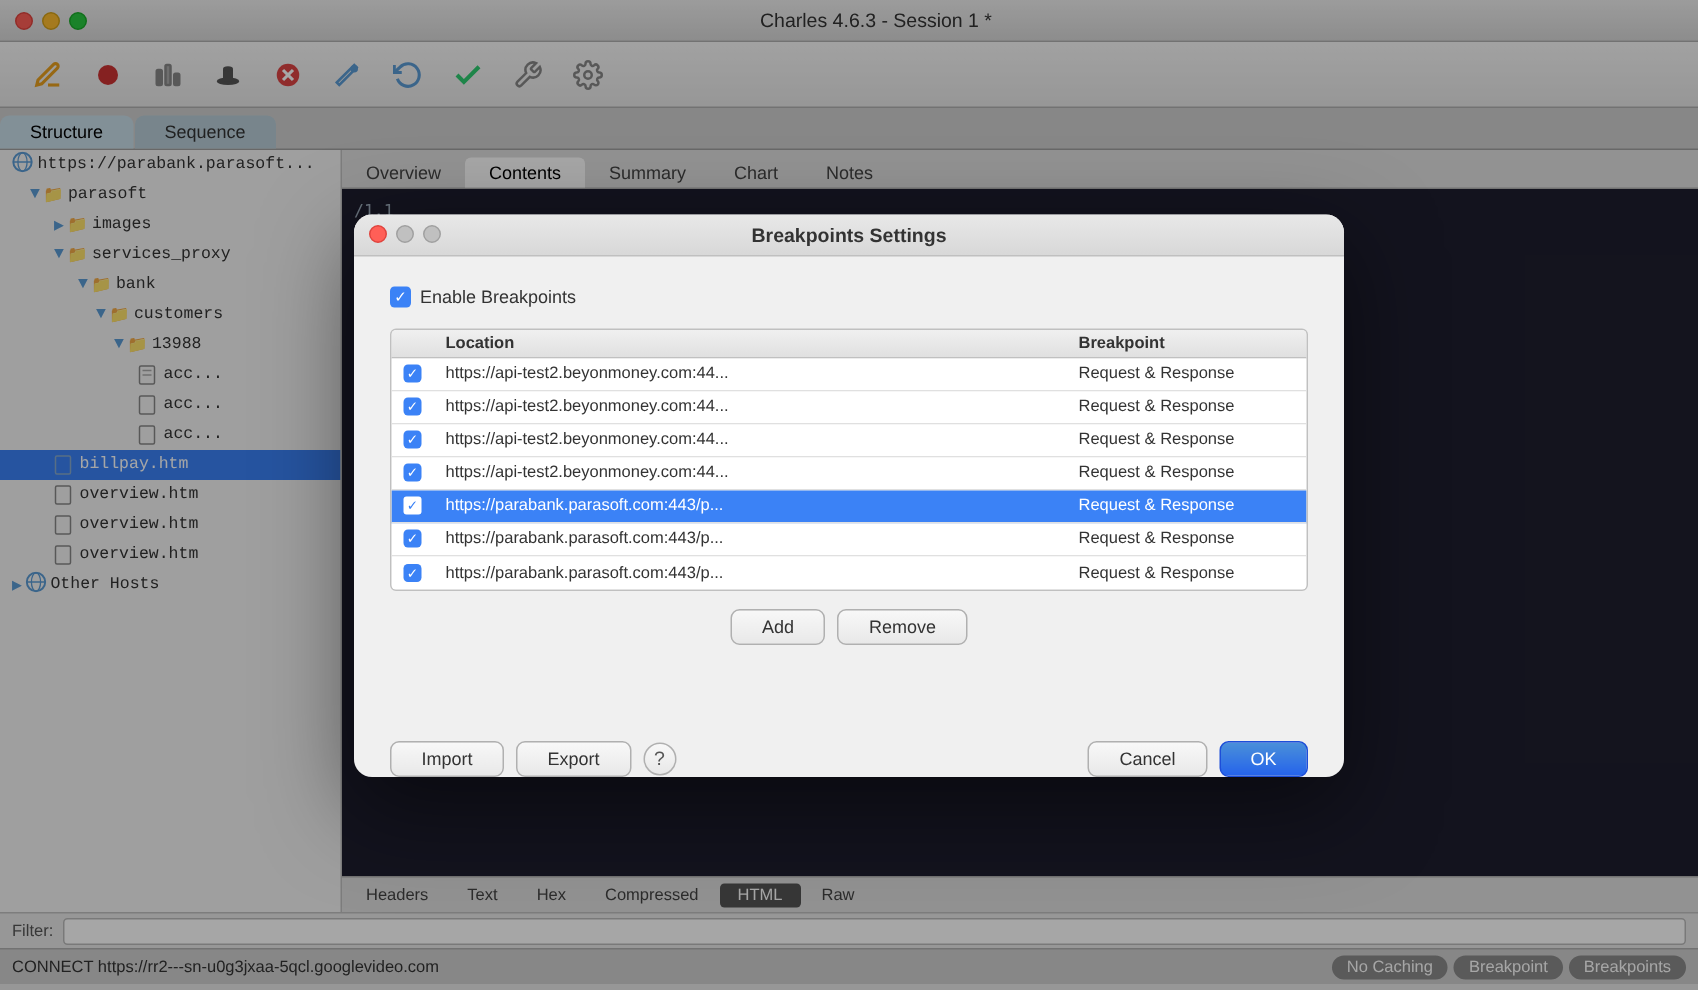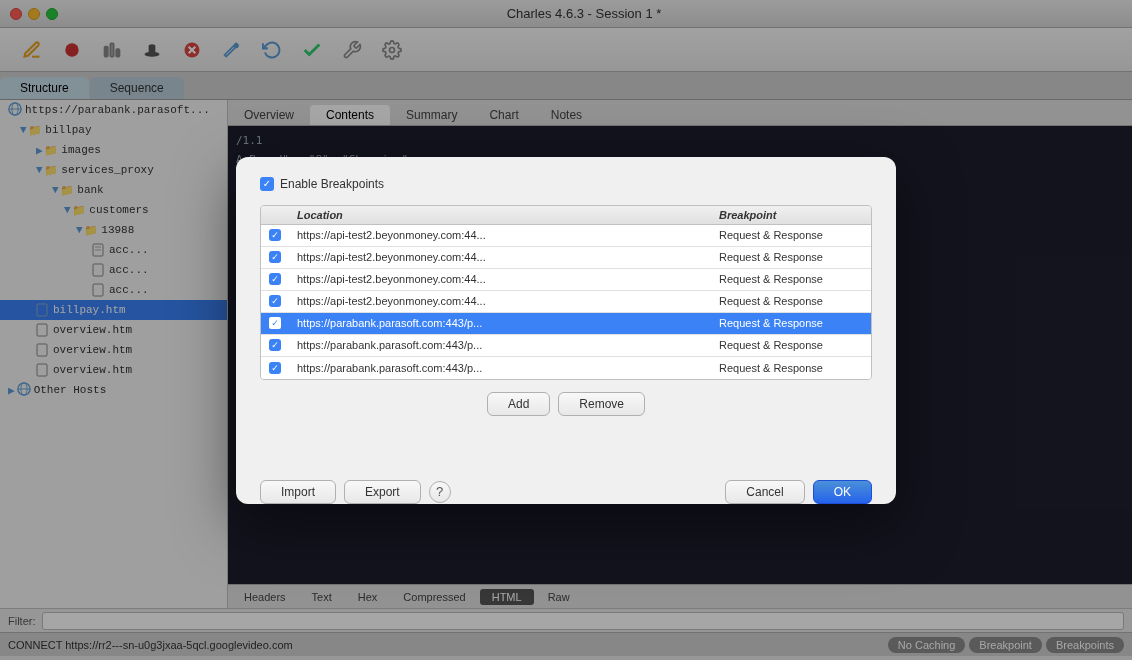--- a/index.html
+++ b/index.html
@@ -334,21 +334,20 @@
       border-bottom: 1px solid #c0c0c0;
     }
     .bp-col-check { width: 28px; flex-shrink: 0; }
     .bp-col-loc { flex: 1; }
     .bp-col-bp { width: 160px; flex-shrink: 0; }
     .bp-th {
       padding: 3px 8px;
       font-size: 11px;
       font-weight: 600;
       color: #333;
-      font-style: italic;
     }
     .bp-row {
       display: flex;
       align-items: center;
       height: 22px;
       border-bottom: 1px solid #e0e0e0;
       background: #fff;
     }
     .bp-row:last-child { border-bottom: none; }
     .bp-row.selected {
@@ -517,21 +516,21 @@
             <ellipse cx="8" cy="8" rx="3.5" ry="7" fill="none" stroke="#5b9bd5" stroke-width="1"></ellipse>
             <line x1="1" y1="8" x2="15" y2="8" stroke="#5b9bd5" stroke-width="1"></line>
           </svg>
       </span>
       <span style="font-size:11px;color:#333">https://parabank.parasoft...</span>
     </div>
     <div class="sidebar-item">
       <span class="indent" style="width:16px"></span>
       <span style="color:#5b9bd5;margin-right:2px;font-size:11px">▼</span>
       <span class="sidebar-icon folder-icon">📁</span>
-      <span style="font-size:11px;color:#333">billpay</span>
+      <span style="font-size:11px;color:#333">parasoft</span>
     </div>
     <div class="sidebar-item">
       <span class="indent" style="width:32px"></span>
       <span style="color:#5b9bd5;margin-right:2px;font-size:11px">▶</span>
       <span class="sidebar-icon folder-icon">📁</span>
       <span style="font-size:11px;color:#333">images</span>
     </div>
     <div class="sidebar-item">
       <span class="indent" style="width:32px"></span>
       <span style="color:#5b9bd5;margin-right:2px;font-size:11px">▼</span>
@@ -689,20 +688,28 @@
   <div class="statusbar-right">
     <span class="status-btn">No Caching</span>
     <span class="status-btn">Breakpoint</span>
     <span class="status-btn">Breakpoints</span>
   </div>
 </div>
 
 <div class="modal-overlay">
   <div class="modal">
 
+    <div class="modal-titlebar">
+      <div class="modal-traffic-lights">
+        <div class="modal-tl modal-tl-close"></div>
+        <div class="modal-tl modal-tl-min"></div>
+        <div class="modal-tl modal-tl-max"></div>
+      </div>
+      <span class="modal-title">Breakpoints Settings</span>
+    </div>
 
     <div class="modal-body">
       <div class="modal-checkbox-row">
         <div class="checkbox-blue">✓</div>
         <span class="modal-checkbox-label">Enable Breakpoints</span>
       </div>
 
       <div class="bp-table">
         <div class="bp-table-header">
           <div class="bp-col-check bp-th"></div>

